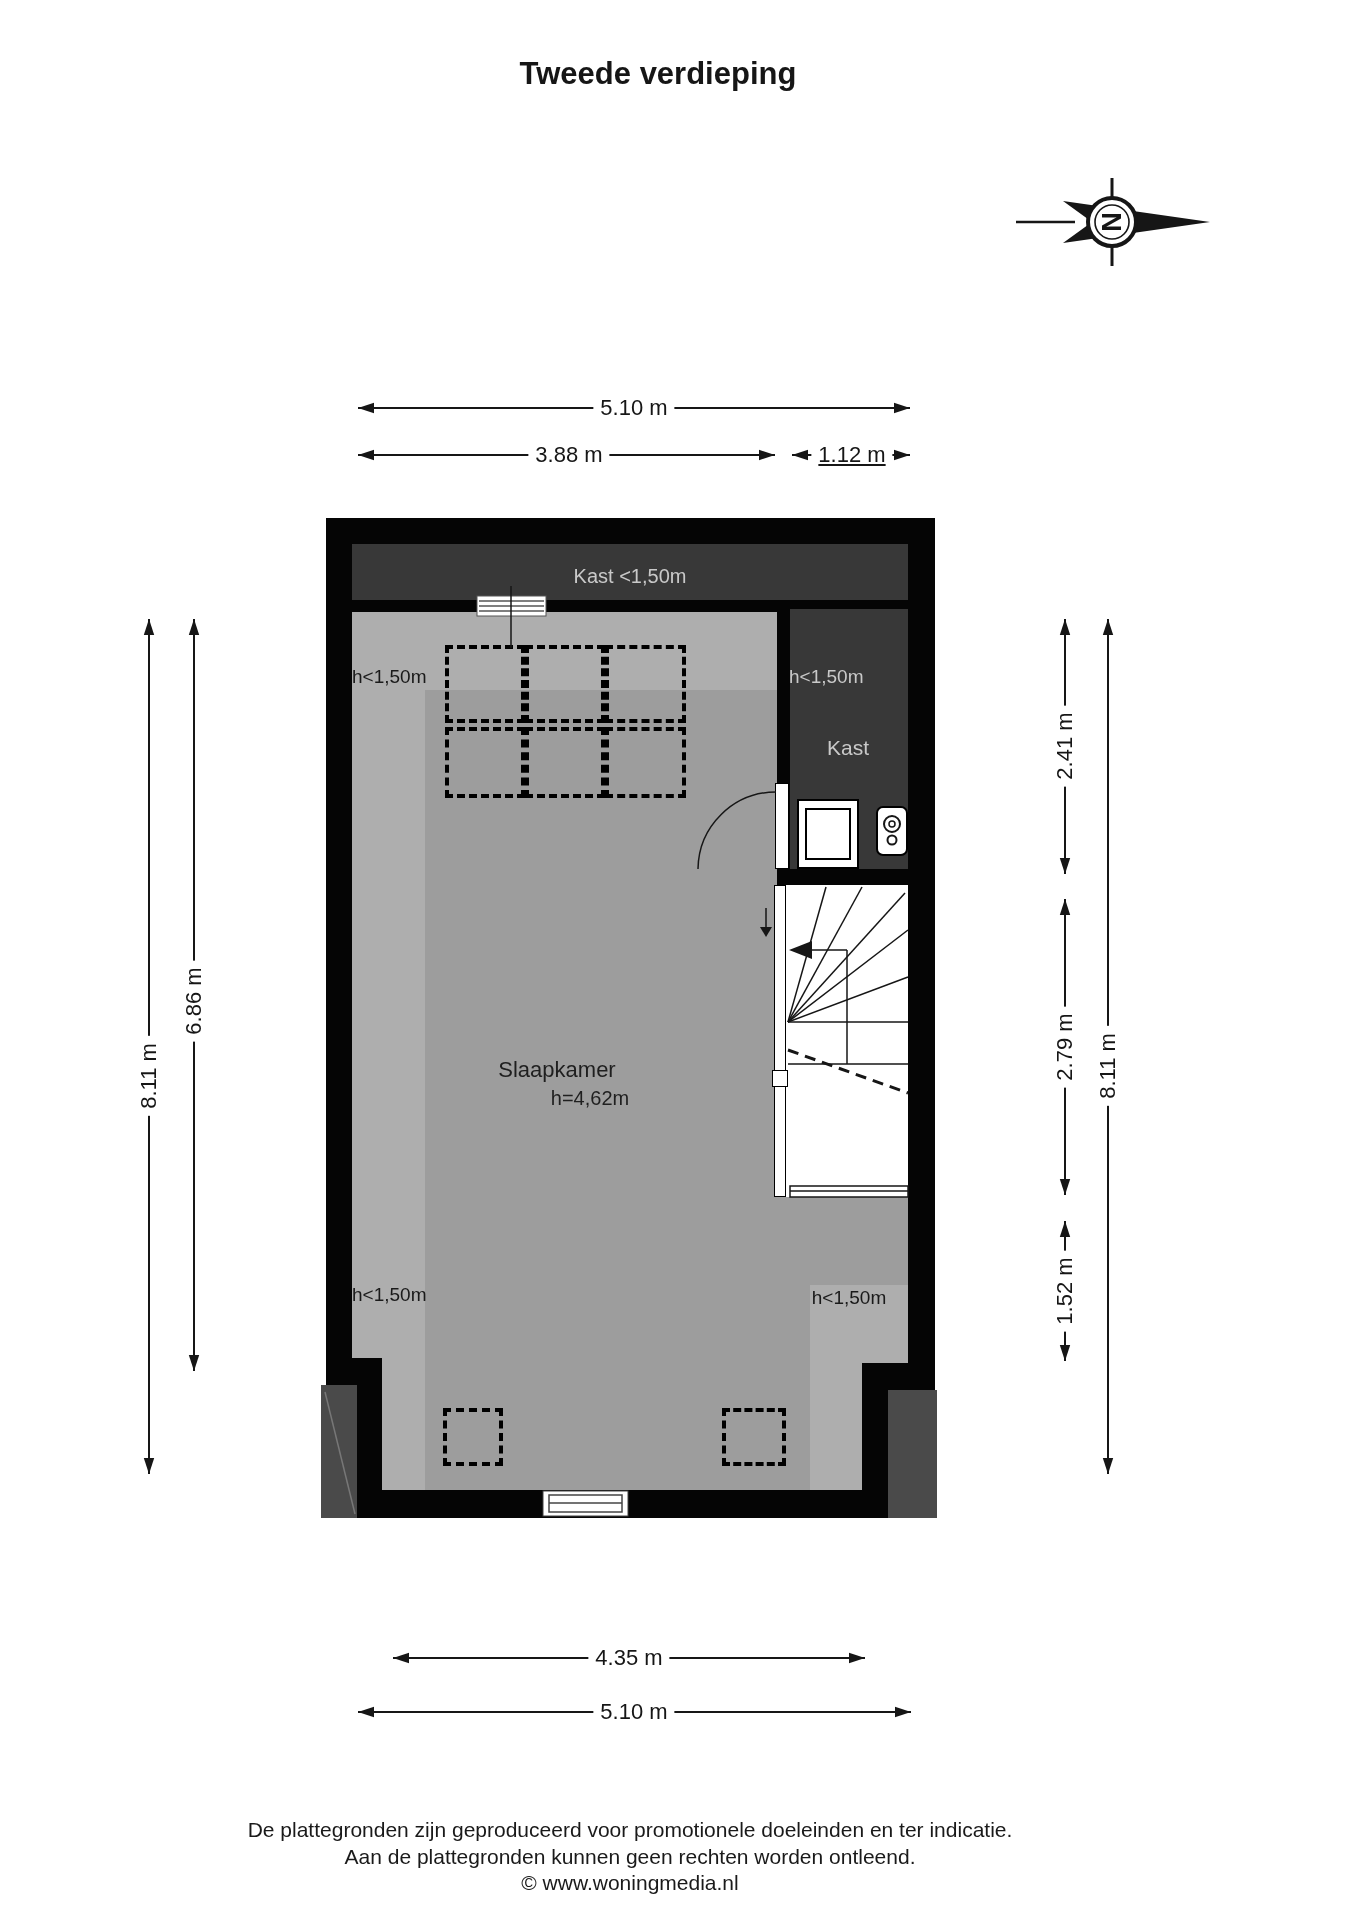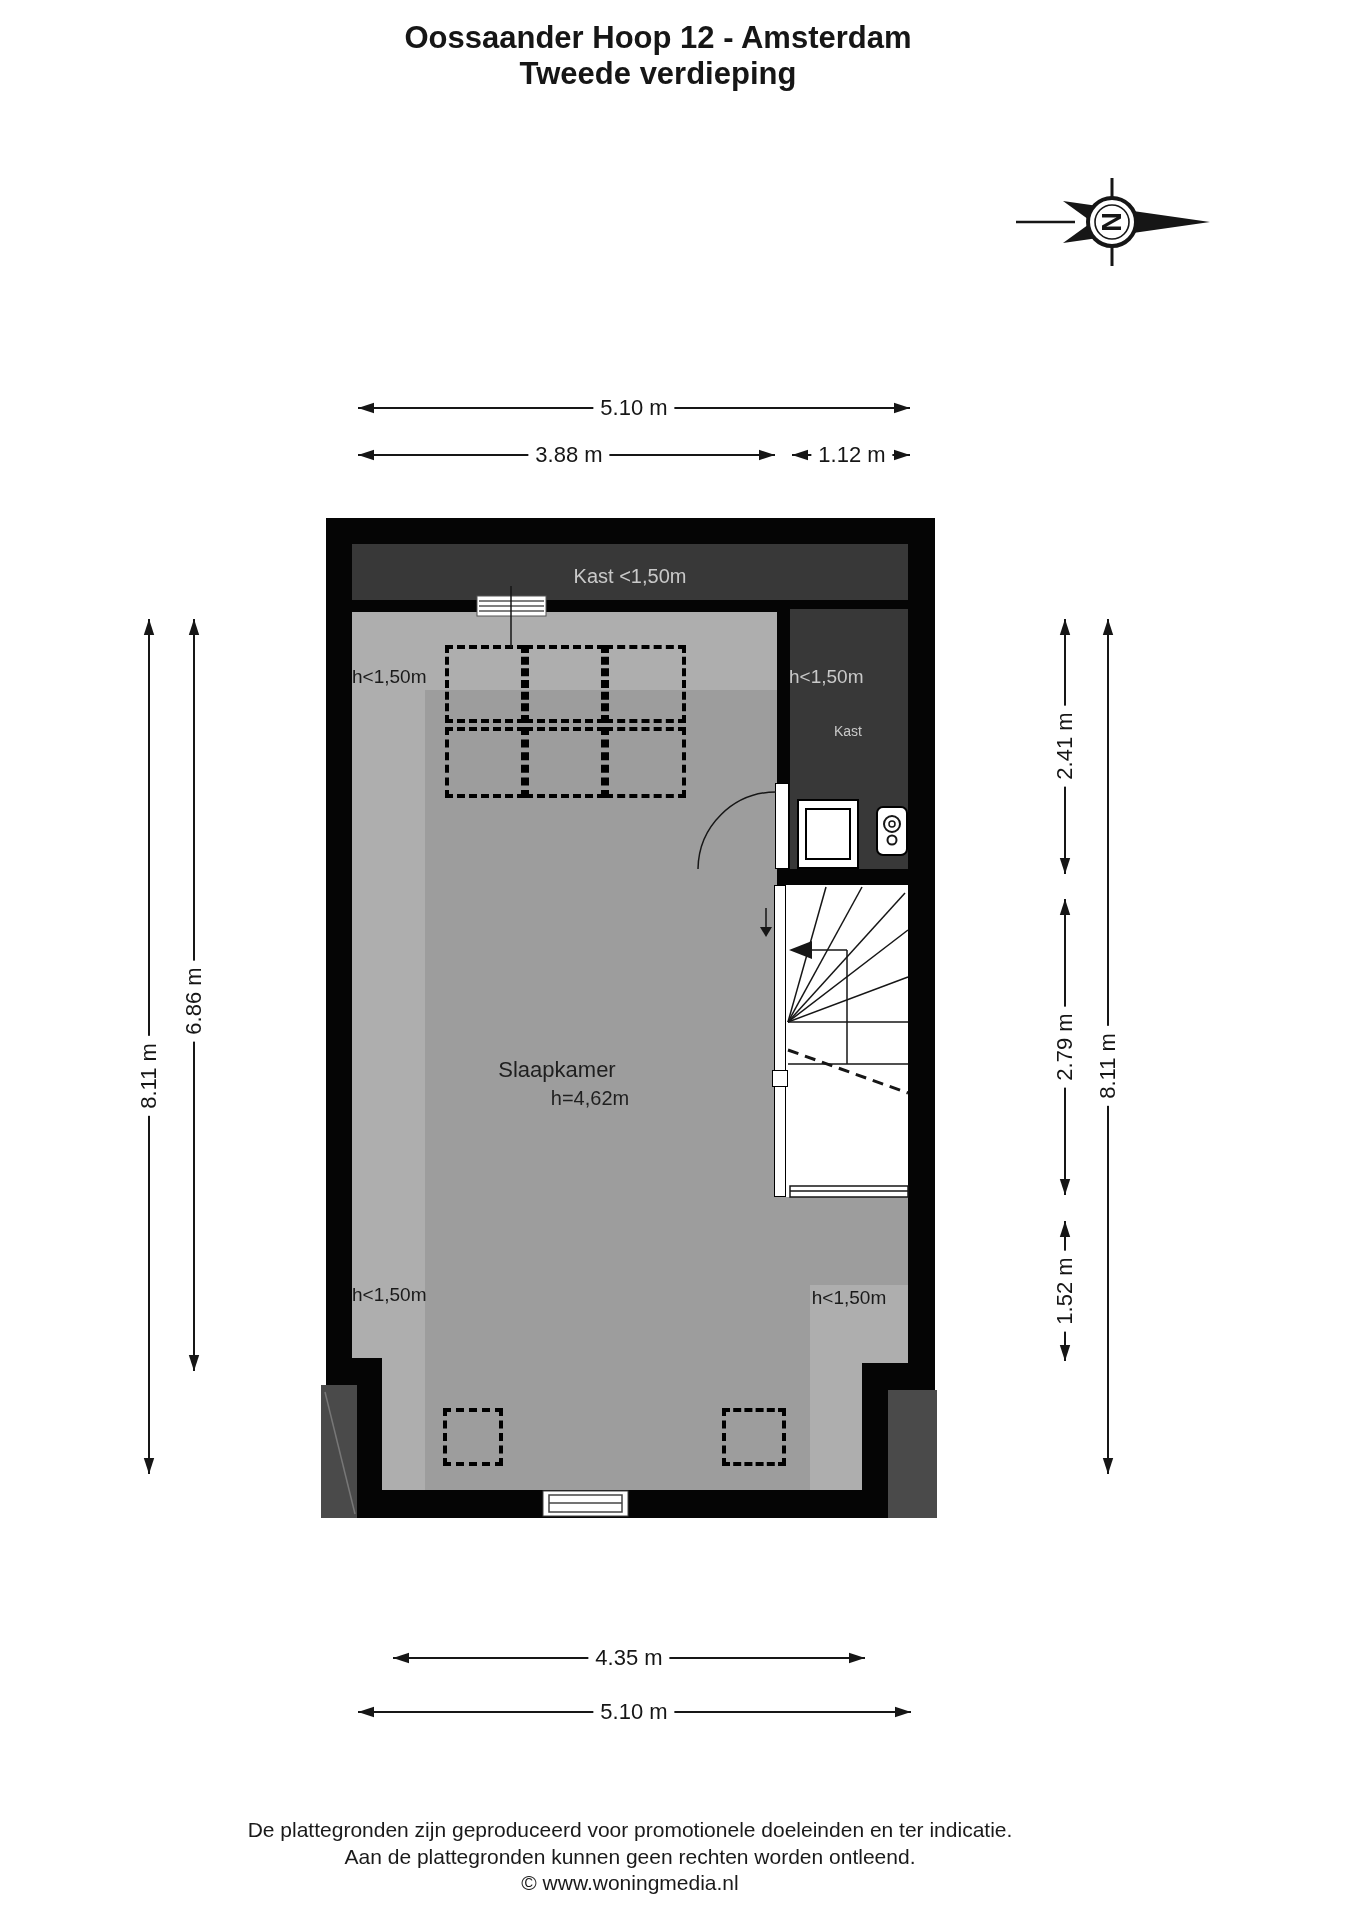--- a/index.html
+++ b/index.html
@@ -20,21 +20,20 @@
   .floorlight{background:var(--floor-light);}
   .closet{background:var(--closet-floor);}
   .ext{background:var(--exterior);}
   .white{background:#ffffff;}
 </style>
 </head>
 <body>
 
 <div id="page">
 
-  <div class="abs ttl" style="left:58px;top:20px;width:1200px;">Oossaander Hoop 12 - Amsterdam</div>
   <div class="abs ttl" style="left:58px;top:56px;width:1200px;">Tweede verdieping</div>
 
   <div class="abs wall" style="left:326px;top:518px;width:609px;height:1000px;"></div>
   <div class="abs closet" style="left:352px;top:544px;width:556px;height:56px;"></div>
   <div class="abs floor" style="left:352px;top:612px;width:425px;height:878px;"></div>
   <div class="abs floor" style="left:777px;top:1197px;width:131px;height:166px;"></div>
   <div class="abs floor" style="left:777px;top:1363px;width:85px;height:127px;"></div>
   <div class="abs floorlight" style="left:352px;top:612px;width:425px;height:78px;"></div>
   <div class="abs floorlight" style="left:352px;top:612px;width:73px;height:878px;"></div>
   <div class="abs floorlight" style="left:810px;top:1285px;width:98px;height:205px;"></div>
@@ -131,34 +130,34 @@
     <g>
       <circle cx="892" cy="824" r="8" fill="none" stroke="#161616" stroke-width="2"></circle>
       <circle cx="892" cy="824" r="3" fill="none" stroke="#161616" stroke-width="1.5"></circle>
       <circle cx="892" cy="840" r="4.5" fill="none" stroke="#161616" stroke-width="2"></circle>
     </g>
     <line x1="325" y1="1392" x2="355" y2="1514" stroke="#777777" stroke-width="1.5"></line>
   </svg>
 
   <div class="hlab" style="left:634px;top:408px;">5.10 m</div>
   <div class="hlab" style="left:569px;top:455px;">3.88 m</div>
-  <div class="hlab" style="left:852px;top:455px;">1.12 m</div>
+  <div class="hlab" style="left:852px;top:455px;text-decoration:underline;">1.12 m</div>
   <div class="hlab" style="left:629px;top:1658px;text-align:center;">4.35 m</div>
   <div class="hlab" style="left:634px;top:1712px;">5.10 m</div>
   <div class="vlab" style="left:149px;top:1076px;">8.11 m</div>
   <div class="vlab" style="left:194px;top:1001px;">6.86 m</div>
   <div class="vlab" style="left:1065px;top:746px;">2.41 m</div>
   <div class="vlab" style="left:1065px;top:1047px;">2.79 m</div>
   <div class="vlab" style="left:1065px;top:1291px;">1.52 m</div>
   <div class="vlab" style="left:1108px;top:1066px;">8.11 m</div>
 
   <div class="rlab" style="left:630px;top:576px;transform:translate(-50%,-50%);font-size:20px;color:var(--closet-text);">Kast &lt;1,50m</div>
   <div class="rlab" style="left:352px;top:677px;transform:translate(0,-50%);font-size:19px;color:#1a1a1a;">h&lt;1,50m</div>
   <div class="rlab" style="left:789px;top:677px;transform:translate(0,-50%);font-size:19px;color:var(--closet-text);">h&lt;1,50m</div>
-  <div class="rlab" style="left:848px;top:731px;transform:translate(-50%,-50%);font-size:14px;color:var(--closet-text);">Kast</div>
+  <div class="rlab" style="left:848px;top:748px;transform:translate(-50%,-50%);font-size:21px;color:var(--closet-text);">Kast</div>
   <div class="rlab" style="left:557px;top:1070px;transform:translate(-50%,-50%);font-size:22px;color:#1f1f1f;">Slaapkamer</div>
   <div class="rlab" style="left:590px;top:1098px;transform:translate(-50%,-50%);font-size:20px;color:#1f1f1f;">h=4,62m</div>
   <div class="rlab" style="left:352px;top:1295px;transform:translate(0,-50%);font-size:19px;color:#1a1a1a;">h&lt;1,50m</div>
   <div class="rlab" style="left:849px;top:1298px;transform:translate(-50%,-50%);font-size:19px;color:#1a1a1a;">h&lt;1,50m</div>
 
   <div class="ftr" style="top:1818px;">De plattegronden zijn geproduceerd voor promotionele doeleinden en ter indicatie.</div>
   <div class="ftr" style="top:1845px;">Aan de plattegronden kunnen geen rechten worden ontleend.</div>
   <div class="ftr" style="top:1871px;">© www.woningmedia.nl</div>
 
 </div>

